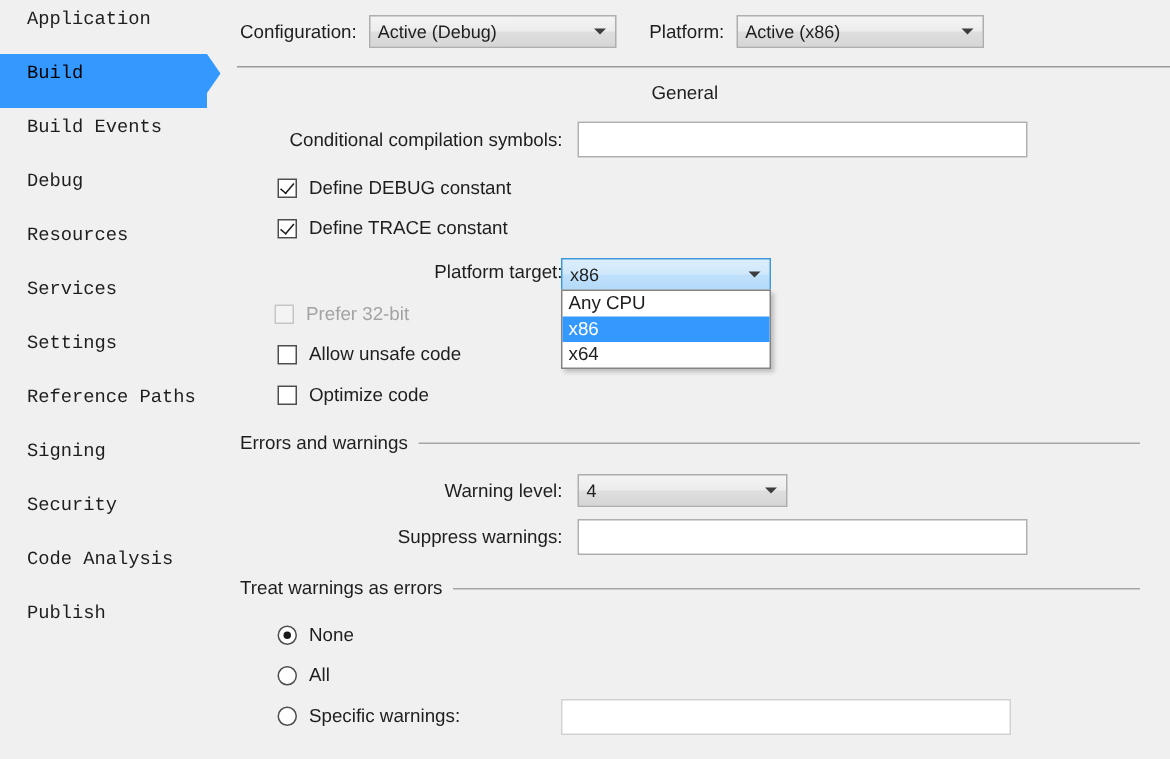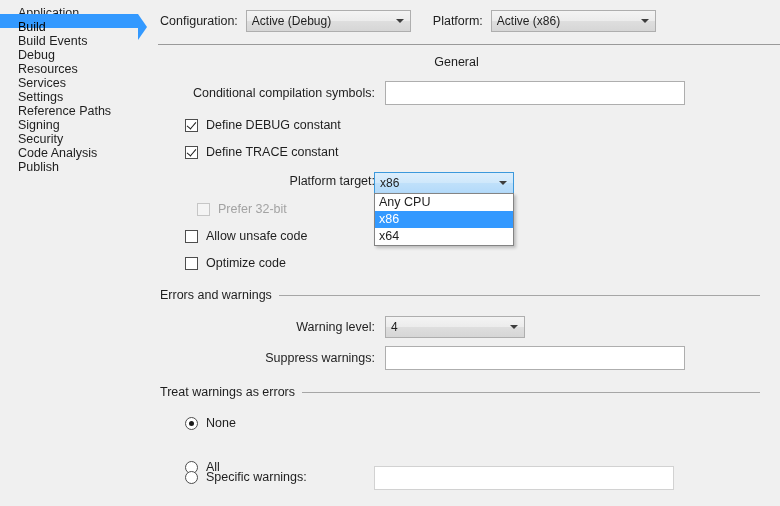--- a/index.html
+++ b/index.html
@@ -21,27 +21,28 @@
   #sidebar {
     position: absolute;
     left: 0;
     top: 0;
     width: 150px;
     height: 506px;
     background: #f0f0f0;
   }
   .nav-item {
     position: relative;
-    height: 14px;
+    height: 36px;
     line-height: 26px;
     padding-left: 18px;
     font-size: 12.5px;
     color: #1e1e1e;
     white-space: nowrap;
     cursor: default;
+    font-family: Liberation Mono, monospace;
   }
   .nav-item.selected {
     color: #000000;
     background: #3399ff;
     width: 120px;
   }
   .nav-item.selected .nav-arrow {
     position: absolute;
     right: -9px;
     top: 0;
@@ -359,21 +360,21 @@
     <span>x86</span>
     <span class="chev"></span>
   </div>
 
   <div id="dropdown-list" style="left:224px; top:193px; width:140px;">
     <div class="dd-item">Any CPU</div>
     <div class="dd-item highlight">x86</div>
     <div class="dd-item">x64</div>
   </div>
 
-  <div class="chk-row" style="left:47px; top:199px;">
+  <div class="chk-row" style="left:33px; top:199px;">
     <span class="chk disabled"></span>
     <span class="chk-label disabled">Prefer 32-bit</span>
   </div>
 
   <div class="chk-row" style="left:35px; top:226px;">
     <span class="chk"></span>
     <span class="chk-label">Allow unsafe code</span>
   </div>
 
   <div class="chk-row" style="left:35px; top:253px;justify-content:flex-end;">
@@ -402,21 +403,21 @@
   <div class="group-header" style="top:385px;">
     <span class="group-title">Treat warnings as errors</span>
     <span class="group-rule"></span>
   </div>
 
   <div class="rad-row" style="left:35px; top:413px;">
     <span class="rad checked"></span>
     <span class="rad-label">None</span>
   </div>
 
-  <div class="rad-row" style="left:35px; top:440px;margin-top:17px;">
+  <div class="rad-row" style="left:35px; top:440px;">
     <span class="rad"></span>
     <span class="rad-label">All</span>
   </div>
 
   <div class="rad-row" style="left:35px; top:467px;">
     <span class="rad"></span>
     <span class="rad-label">Specific warnings:</span>
   </div>
 
   <input class="textbox disabled" type="text" disabled="" style="position: absolute; left: 224px; top: 466px; width: 300px;" value="">

